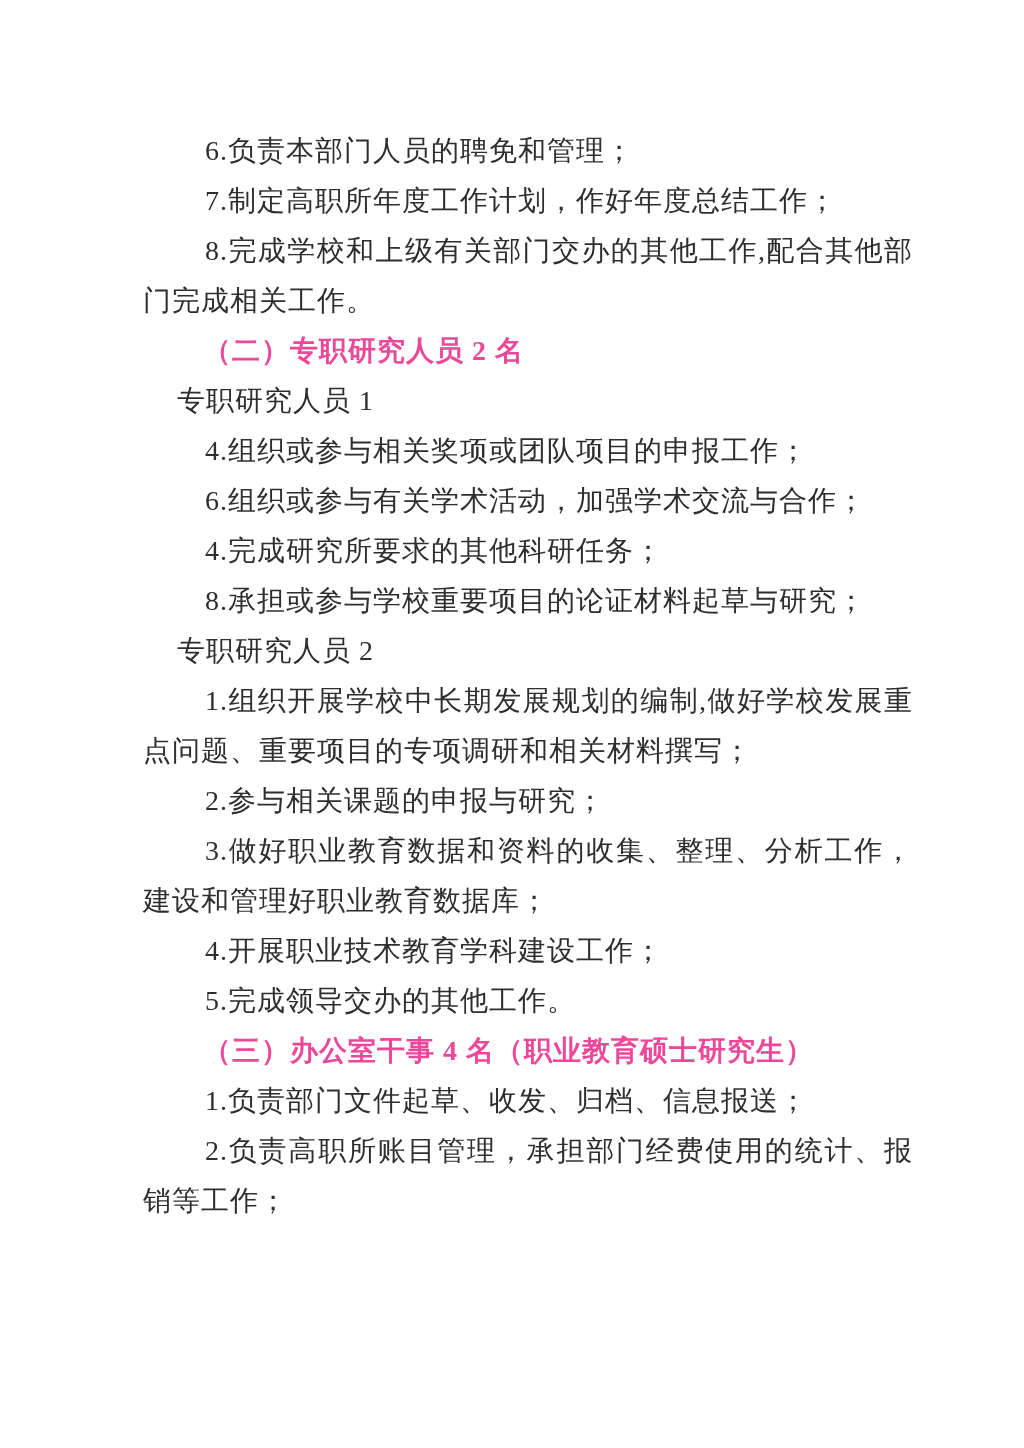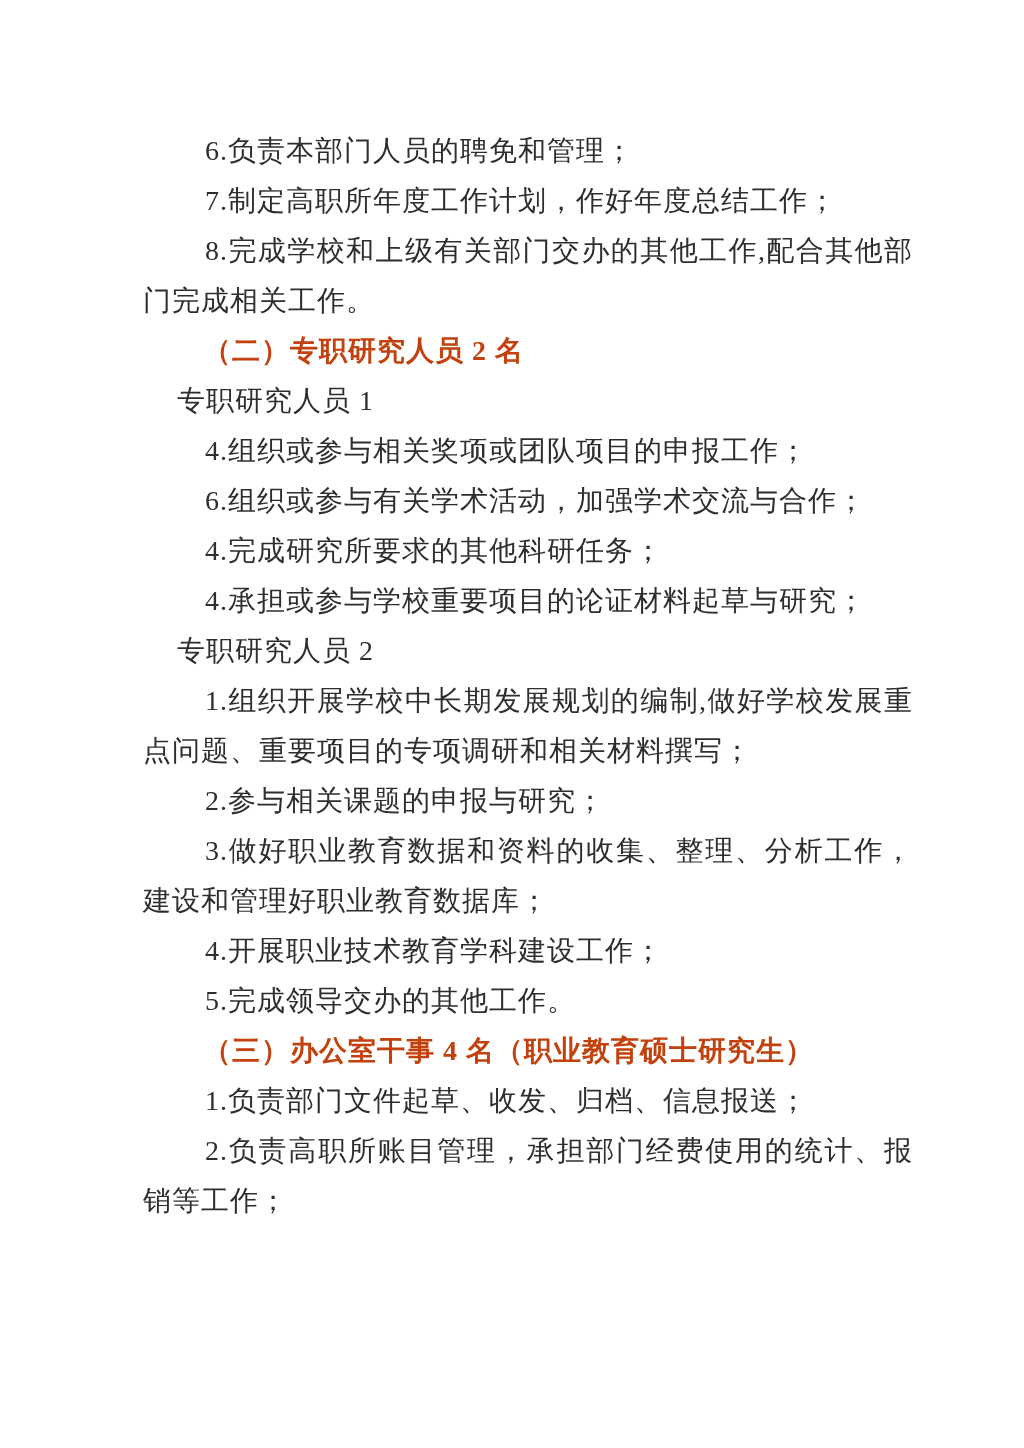--- a/index.html
+++ b/index.html
@@ -31,40 +31,40 @@
   p.para {
     margin: 0;
     padding: 0;
   }
   p.item {
     text-indent: 62px;
   }
   p.heading {
     text-indent: 60px;
     font-weight: bold;
-    color: #c2410c;
+    color: #ec4899;
   }
   p.subheading {
     text-indent: 34px;
   }
 </style>
 </head>
 <body>
 
 <div class="page">
   <div class="doc" id="doc-body">
       <p class="para item">6.负责本部门人员的聘免和管理；</p>
       <p class="para item">7.制定高职所年度工作计划，作好年度总结工作；</p>
       <p class="para item">8.完成学校和上级有关部门交办的其他工作,配合其他部门完成相关工作。</p>
       <p class="para heading">（二）专职研究人员 2 名</p>
       <p class="para subheading">专职研究人员 1</p>
       <p class="para item">4.组织或参与相关奖项或团队项目的申报工作；</p>
       <p class="para item">6.组织或参与有关学术活动，加强学术交流与合作；</p>
       <p class="para item">4.完成研究所要求的其他科研任务；</p>
-      <p class="para item">4.承担或参与学校重要项目的论证材料起草与研究；</p>
+      <p class="para item">8.承担或参与学校重要项目的论证材料起草与研究；</p>
       <p class="para subheading">专职研究人员 2</p>
       <p class="para item">1.组织开展学校中长期发展规划的编制,做好学校发展重点问题、重要项目的专项调研和相关材料撰写；</p>
       <p class="para item">2.参与相关课题的申报与研究；</p>
       <p class="para item">3.做好职业教育数据和资料的收集、整理、分析工作，建设和管理好职业教育数据库；</p>
       <p class="para item">4.开展职业技术教育学科建设工作；</p>
       <p class="para item">5.完成领导交办的其他工作。</p>
       <p class="para heading">（三）办公室干事 4 名（职业教育硕士研究生）</p>
       <p class="para item">1.负责部门文件起草、收发、归档、信息报送；</p>
       <p class="para item">2.负责高职所账目管理，承担部门经费使用的统计、报销等工作；</p>
     </div>

